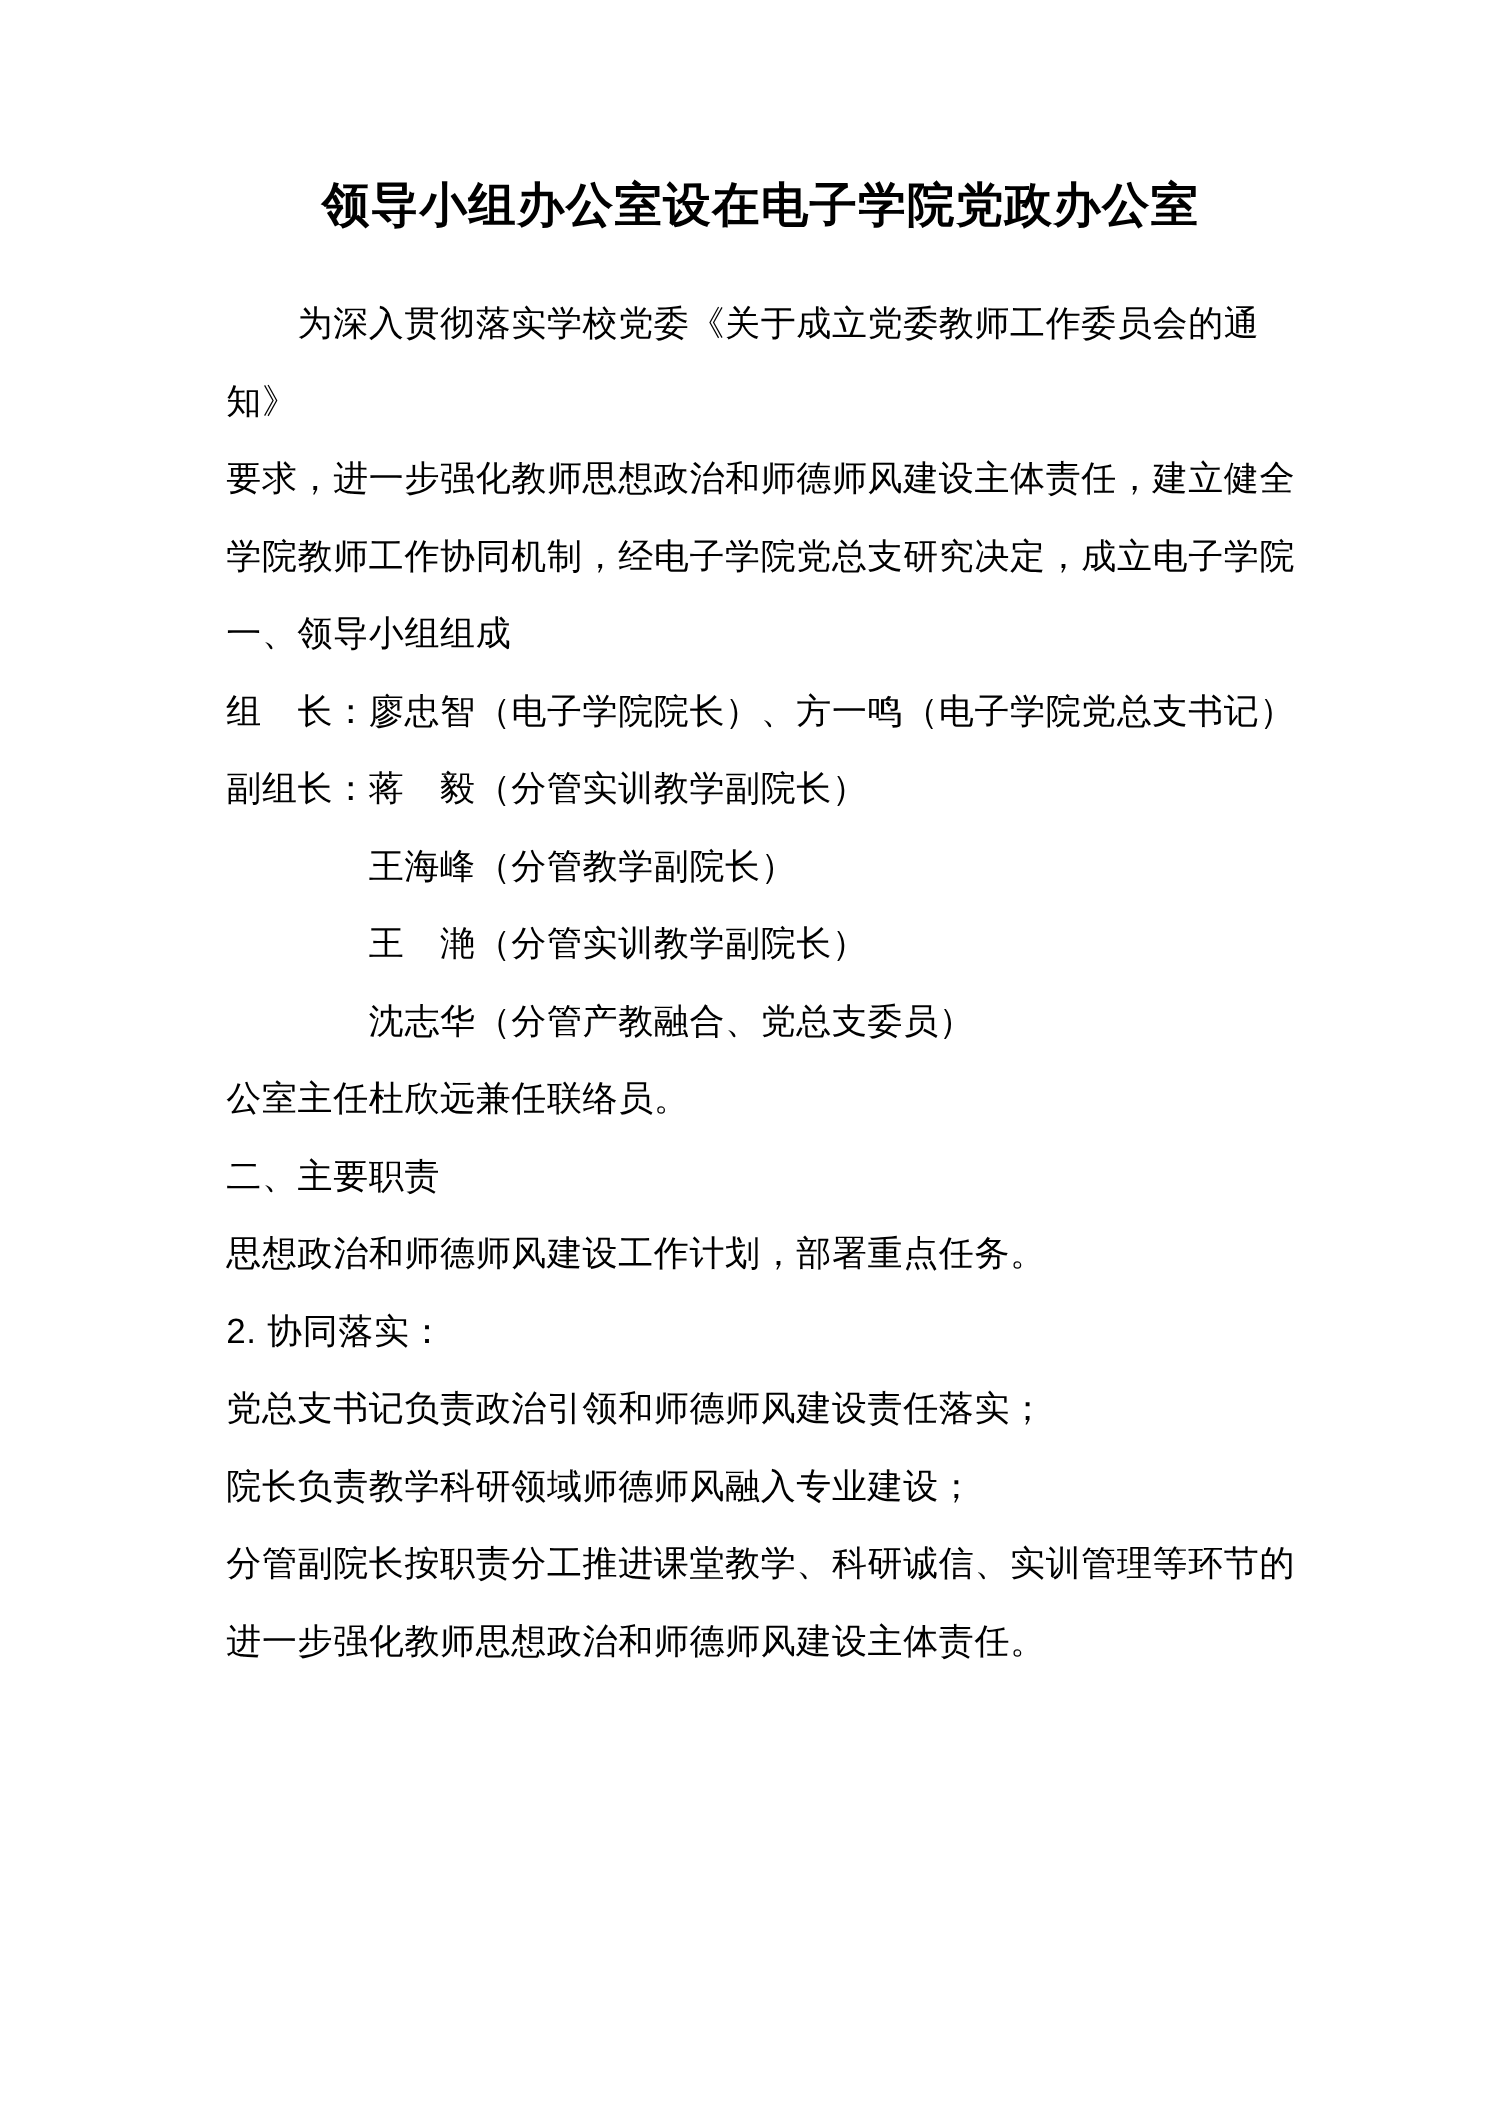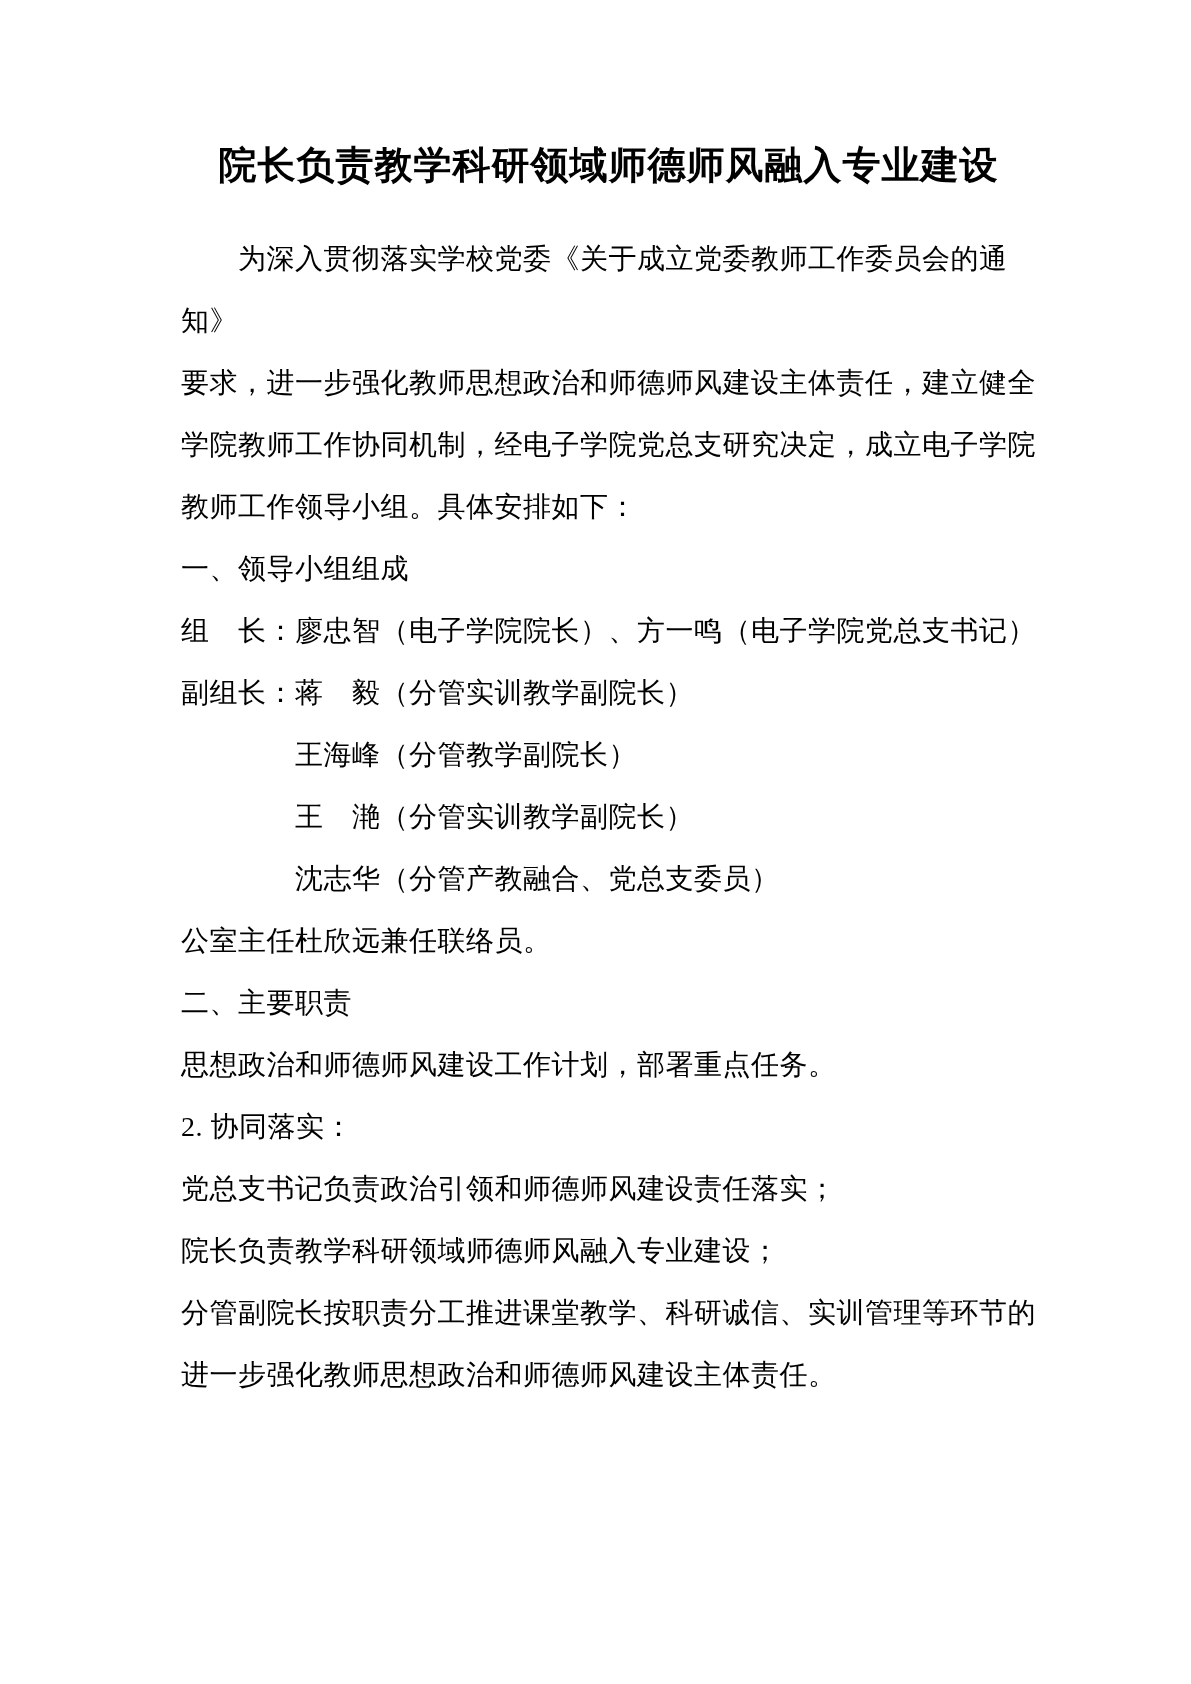--- a/index.html
+++ b/index.html
@@ -24,38 +24,36 @@
     font-weight: bold;
     line-height: 40px;
     text-align: center;
     letter-spacing: 1px;
     margin: 0 0 43px 0;
     white-space: nowrap;
   }
   .doc-body {
     font-size: 28px;
     line-height: 62px;
-    font-family: Liberation Serif, serif;
   }
   .doc-line {
     white-space: pre-wrap;
     min-height: 62px;
     letter-spacing: 0.5px;
   }
 </style>
 </head>
 <body>
 
 <div class="page">
-  <h1 class="doc-title">院长负责教学科研领域师德师风融入专业建设</h1>
+  <h1 class="doc-title">领导小组办公室设在电子学院党政办公室</h1>
   <div class="doc-body">
     <div class="doc-line">　　为深入贯彻落实学校党委《关于成立党委教师工作委员会的通知》</div>
     <div class="doc-line">要求，进一步强化教师思想政治和师德师风建设主体责任，建立健全</div>
     <div class="doc-line">学院教师工作协同机制，经电子学院党总支研究决定，成立电子学院</div>
-    <div class="doc-line">教师工作领导小组。具体安排如下：</div>
     <div class="doc-line">一、领导小组组成</div>
     <div class="doc-line">组　长：廖忠智（电子学院院长）、方一鸣（电子学院党总支书记）</div>
     <div class="doc-line">副组长：蒋　毅（分管实训教学副院长）</div>
     <div class="doc-line">　　　　王海峰（分管教学副院长）</div>
     <div class="doc-line">　　　　王　滟（分管实训教学副院长）</div>
     <div class="doc-line">　　　　沈志华（分管产教融合、党总支委员）</div>
     <div class="doc-line">公室主任杜欣远兼任联络员。</div>
     <div class="doc-line">二、主要职责</div>
     <div class="doc-line">思想政治和师德师风建设工作计划，部署重点任务。</div>
     <div class="doc-line">2. 协同落实：</div>

